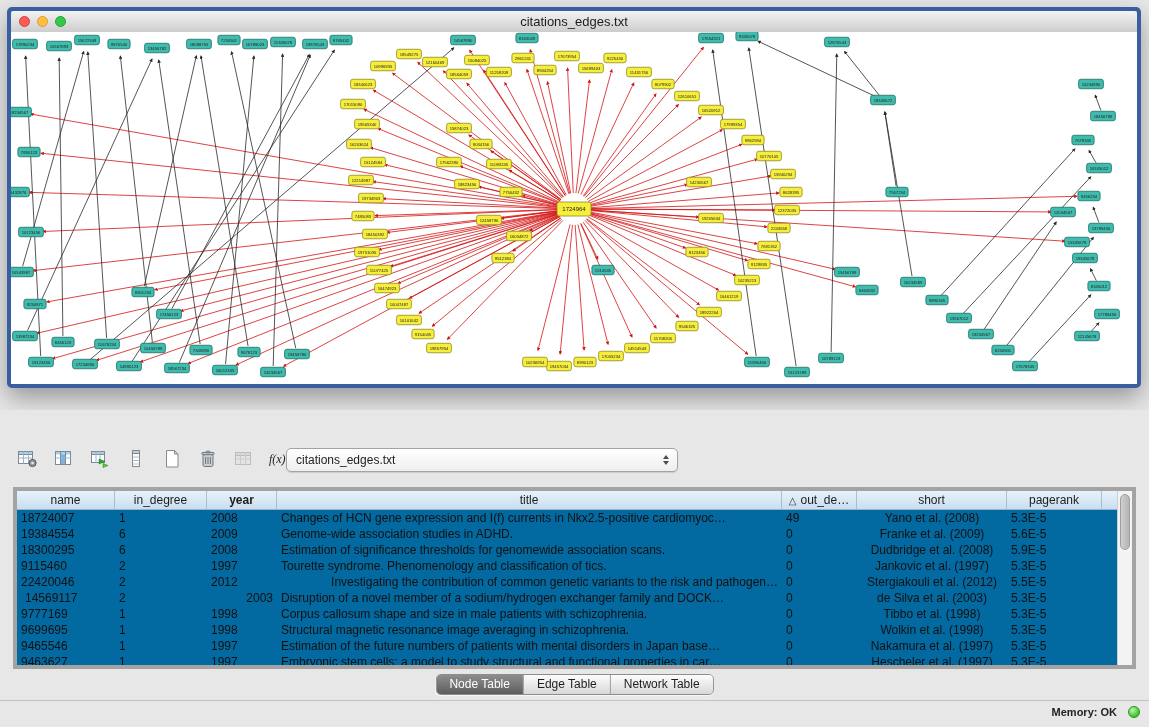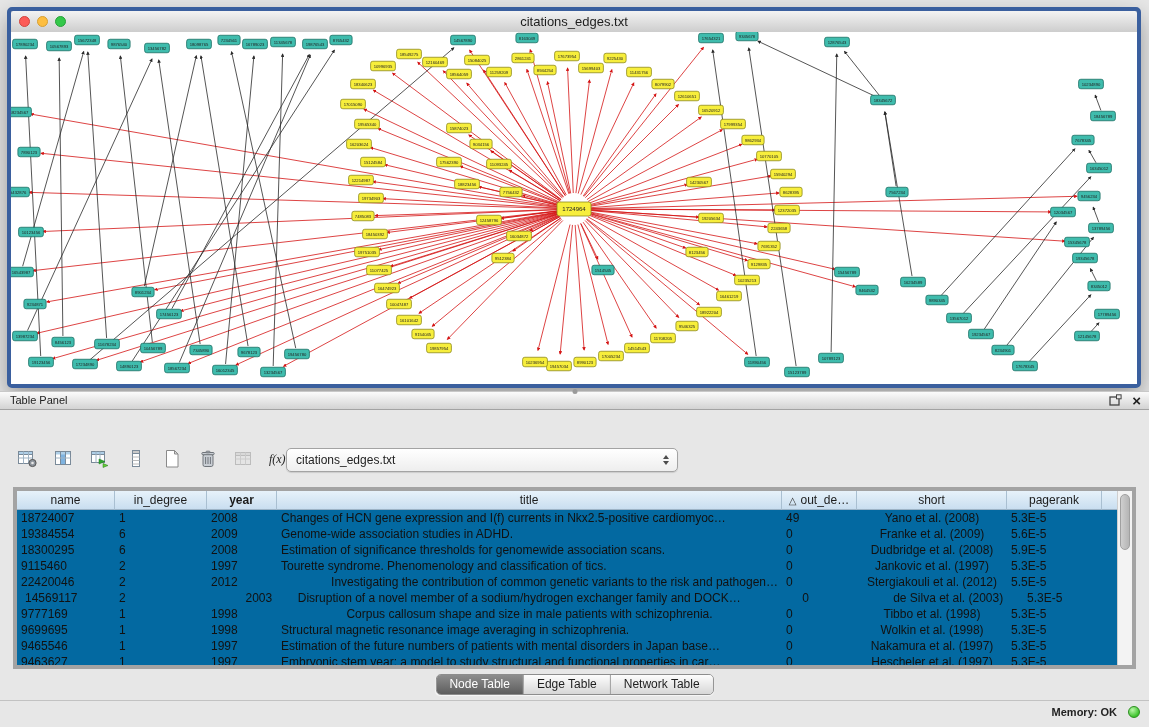--- a/index.html
+++ b/index.html
@@ -722,33 +722,20 @@
             <text x="836" y="241.6" font-size="4.2" text-anchor="middle" fill="#222" font-family="&quot;Liberation Sans&quot;, sans-serif">15456789</text>
           </g>
           <g>
             <rect x="844.9" y="253.25" width="22.2" height="9.5" rx="2.2" fill="#3fbcad" stroke="#1b6f63" stroke-width="0.8"></rect>
             <text x="856" y="259.6" font-size="4.2" text-anchor="middle" fill="#222" font-family="&quot;Liberation Sans&quot;, sans-serif">9464532</text>
           </g>
         </svg>
     </div>
   </div>
 
-  <div class="panel-header">
-    <span class="splitter-dot"></span>
-    <span class="panel-title">Table Panel</span>
-    <div class="panel-hicons">
-      <span>
-        <svg width="13" height="12" viewBox="0 0 13 12">
-          <rect x="1" y="3" width="9" height="8" fill="none" stroke="#444" stroke-width="1.3"></rect>
-          <rect x="7.5" y="0.8" width="4.6" height="4" fill="#e8e8e8" stroke="#444" stroke-width="1"></rect>
-        </svg>
-      </span>
-      <span class="close-x">×</span>
-    </div>
-  </div>
 
   <div class="panel-body">
     <div class="toolbar">
         <div class="tbtn">
           <svg width="20" height="18" viewBox="0 0 20 18">
             <rect x="0.5" y="1.5" width="14" height="12" fill="#fff" stroke="#7a8a99"></rect>
             <rect x="0.5" y="1.5" width="14" height="3" fill="#aecfe8" stroke="#7a8a99"></rect>
             <line x1="5.5" y1="1.5" x2="5.5" y2="13.5" stroke="#9fb3c4"></line>
             <line x1="10.5" y1="1.5" x2="10.5" y2="13.5" stroke="#9fb3c4"></line>
             <line x1="0.5" y1="8" x2="14.5" y2="8" stroke="#9fb3c4"></line>
@@ -895,31 +882,31 @@
               <div class="td" style="width: 92px; text-align: left;">2</div>
               <div class="td" style="width: 70px; text-align: left;">2012</div>
               <div class="td" style="width: 505px; text-align: right;">Investigating the contribution of common genetic variants to the risk and pathogen…</div>
               <div class="td" style="width: 75px; text-align: left;">0</div>
               <div class="td" style="width: 150px; text-align: center;">Stergiakouli et al. (2012)</div>
               <div class="td" style="width: 95px; text-align: left;">5.5E-5</div>
             </div>
             <div class="trow">
               <div class="td" style="width: 98px; text-align: left; padding-left: 8px;">14569117</div>
               <div class="td" style="width: 92px; text-align: left;">2</div>
-              <div class="td" style="width: 70px; text-align: center; margin-left: 17px;">2003</div>
+              <div class="td" style="width: 70px; text-align: right;">2003</div>
               <div class="td" style="width: 505px; text-align: left;">Disruption of a novel member of a sodium/hydrogen exchanger family and DOCK…</div>
               <div class="td" style="width: 75px; text-align: left;">0</div>
               <div class="td" style="width: 150px; text-align: center;">de Silva et al. (2003)</div>
               <div class="td" style="width: 95px; text-align: left;">5.3E-5</div>
             </div>
             <div class="trow">
               <div class="td" style="width: 98px; text-align: left;">9777169</div>
               <div class="td" style="width: 92px; text-align: left;">1</div>
               <div class="td" style="width: 70px; text-align: left;">1998</div>
-              <div class="td" style="width: 505px; text-align: center;">Corpus callosum shape and size in male patients with schizophrenia.</div>
+              <div class="td" style="width: 505px; text-align: left;">Corpus callosum shape and size in male patients with schizophrenia.</div>
               <div class="td" style="width: 75px; text-align: left;">0</div>
               <div class="td" style="width: 150px; text-align: center;">Tibbo et al. (1998)</div>
               <div class="td" style="width: 95px; text-align: left;">5.3E-5</div>
             </div>
             <div class="trow">
               <div class="td" style="width: 98px; text-align: left;">9699695</div>
               <div class="td" style="width: 92px; text-align: left;">1</div>
               <div class="td" style="width: 70px; text-align: left;">1998</div>
               <div class="td" style="width: 505px; text-align: left;">Structural magnetic resonance image averaging in schizophrenia.</div>
               <div class="td" style="width: 75px; text-align: left;">0</div>
@@ -932,21 +919,21 @@
               <div class="td" style="width: 70px; text-align: left;">1997</div>
               <div class="td" style="width: 505px; text-align: left;">Estimation of the future numbers of patients with mental disorders in Japan base…</div>
               <div class="td" style="width: 75px; text-align: left;">0</div>
               <div class="td" style="width: 150px; text-align: center;">Nakamura et al. (1997)</div>
               <div class="td" style="width: 95px; text-align: left;">5.3E-5</div>
             </div>
             <div class="trow">
               <div class="td" style="width: 98px; text-align: left;">9463627</div>
               <div class="td" style="width: 92px; text-align: left;">1</div>
               <div class="td" style="width: 70px; text-align: left;">1997</div>
-              <div class="td" style="width: 505px; text-align: left;">Embryonic stem year: a model to study structural and functional properties in car…</div>
+              <div class="td" style="width: 505px; text-align: left;">Embryonic stem cells: a model to study structural and functional properties in car…</div>
               <div class="td" style="width: 75px; text-align: left;">0</div>
               <div class="td" style="width: 150px; text-align: center;">Hescheler et al. (1997)</div>
               <div class="td" style="width: 95px; text-align: left;">5.3E-5</div>
             </div>
           </div>
       </div>
       <div class="vscroll">
         <div class="vthumb"></div>
       </div>
     </div>

